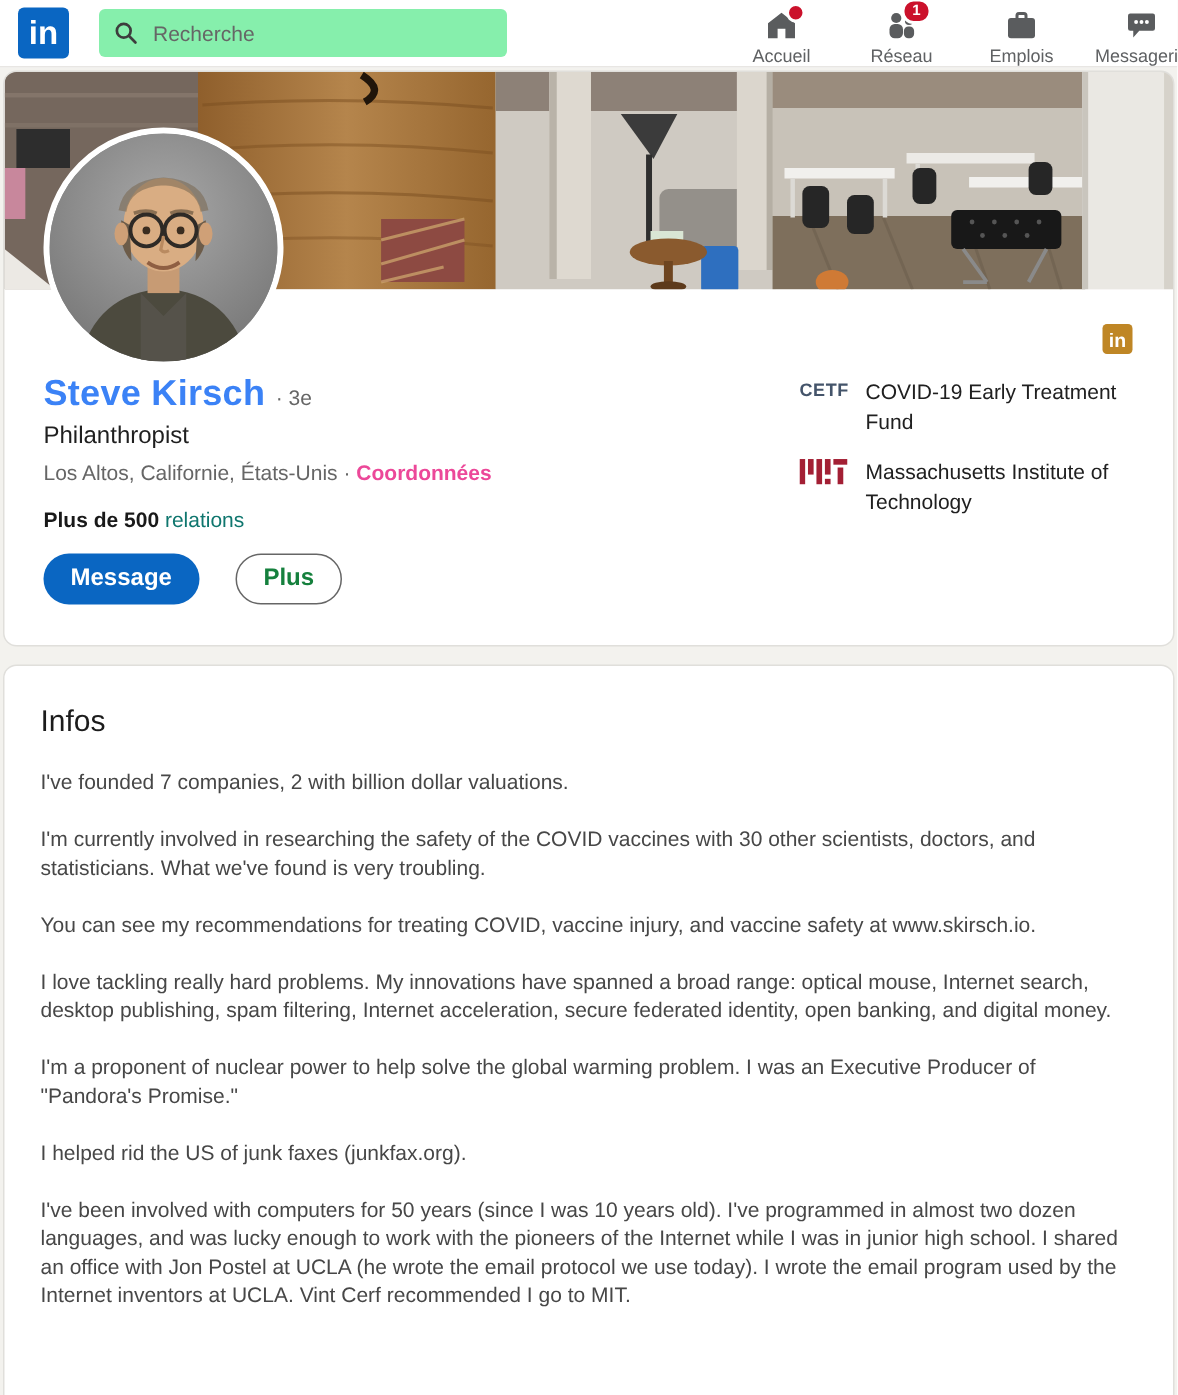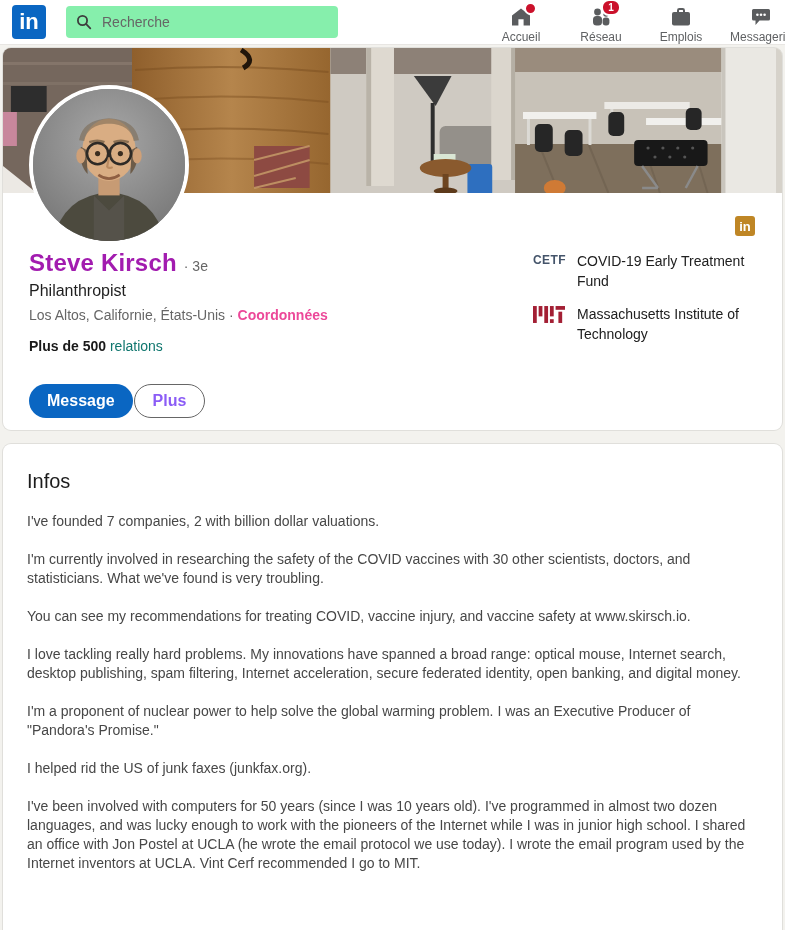--- a/index.html
+++ b/index.html
@@ -36,33 +36,33 @@
   .cover svg{width:100%;height:145px;}
   .avatar{position:absolute;top:37px;left:26px;width:152px;height:152px;border-radius:50%;
     border:4px solid #fff;overflow:hidden;background:#8a8a8a;cursor:pointer;line-height:0;}
   .avatar svg{width:152px;height:152px;}
   .premium{position:absolute;top:168px;right:27px;width:20px;height:20px;background:#bf8625;
     border-radius:3px;color:#fff;font-weight:bold;font-size:13px;display:flex;align-items:center;
     justify-content:center;line-height:1;}
   .profile-body{display:flex;padding:56px 24px 0 26px;}
   .pb-left{flex:1;}
   .name-row{display:flex;align-items:baseline;}
-  .p-name{font-size:24px;font-weight:600;color:#a21caf;letter-spacing:0.2px;}
+  .p-name{font-size:24px;font-weight:600;color:#3b82f6;letter-spacing:0.2px;}
   .p-degree{font-size:14px;color:#666;margin-left:7px;}
   .p-headline{font-size:16px;color:#1f1f1f;margin-top:5px;}
   .p-location{font-size:14px;color:#666;margin-top:7px;}
   .p-contact{color:#ec4899;font-weight:600;cursor:pointer;}
   .p-connections{margin-top:15px;font-size:14px;cursor:pointer;}
   .conn-strong{color:#191919;font-weight:600;}
   .conn-rest{color:#0f766e;}
-  .btn-row{margin-top:30px;display:flex;gap:1px;}
+  .btn-row{margin-top:15px;display:flex;gap:24px;}
   .btn{height:34px;border-radius:18px;padding:0 18px;font-size:16px;font-weight:600;
     font-family:"Liberation Sans",sans-serif;cursor:pointer;}
   .btn-primary{background:#0a66c2;color:#fff;border:none;}
-  .btn-secondary{background:#fff;color:#8b5cf6;border:1.5px solid #666;}
+  .btn-secondary{background:#fff;color:#15803d;border:1.5px solid #666;}
   .pb-right{width:225px;margin-top:2px;flex:0 0 auto;}
   .org-row{display:flex;gap:10px;margin-bottom:13px;align-items:flex-start;cursor:pointer;justify-content:space-between;}
   .org-logo{width:34px;flex:0 0 34px;margin-top:2px;}
   .cetf-text{font-size:12px;font-weight:800;color:#44546a;letter-spacing:0.4px;}
   .org-name{font-size:14px;color:#202020;line-height:20px;}
   
   .about-card{margin-top:14px;padding:26px 24px;min-height:500px;box-sizing:border-box;}
   .about-title{font-size:20px;font-weight:500;color:#1c1c1c;margin:0;}
   .about-card p{font-size:14px;color:#474747;line-height:19px;margin:19px 0 0;max-width:735px;}
 </style>

